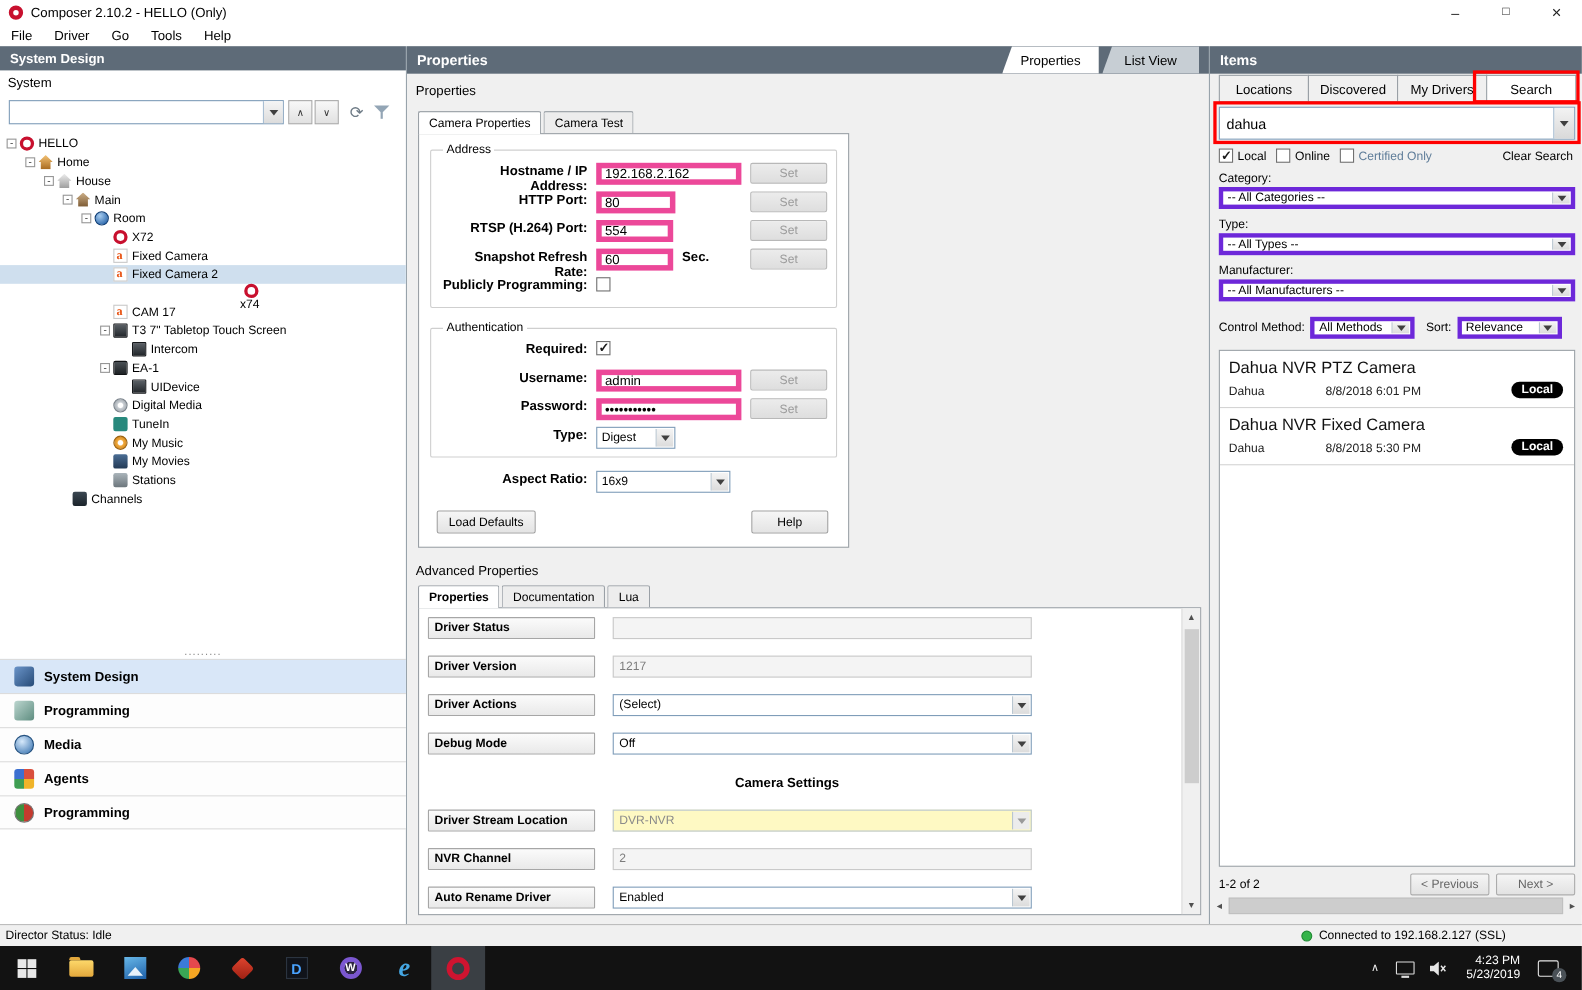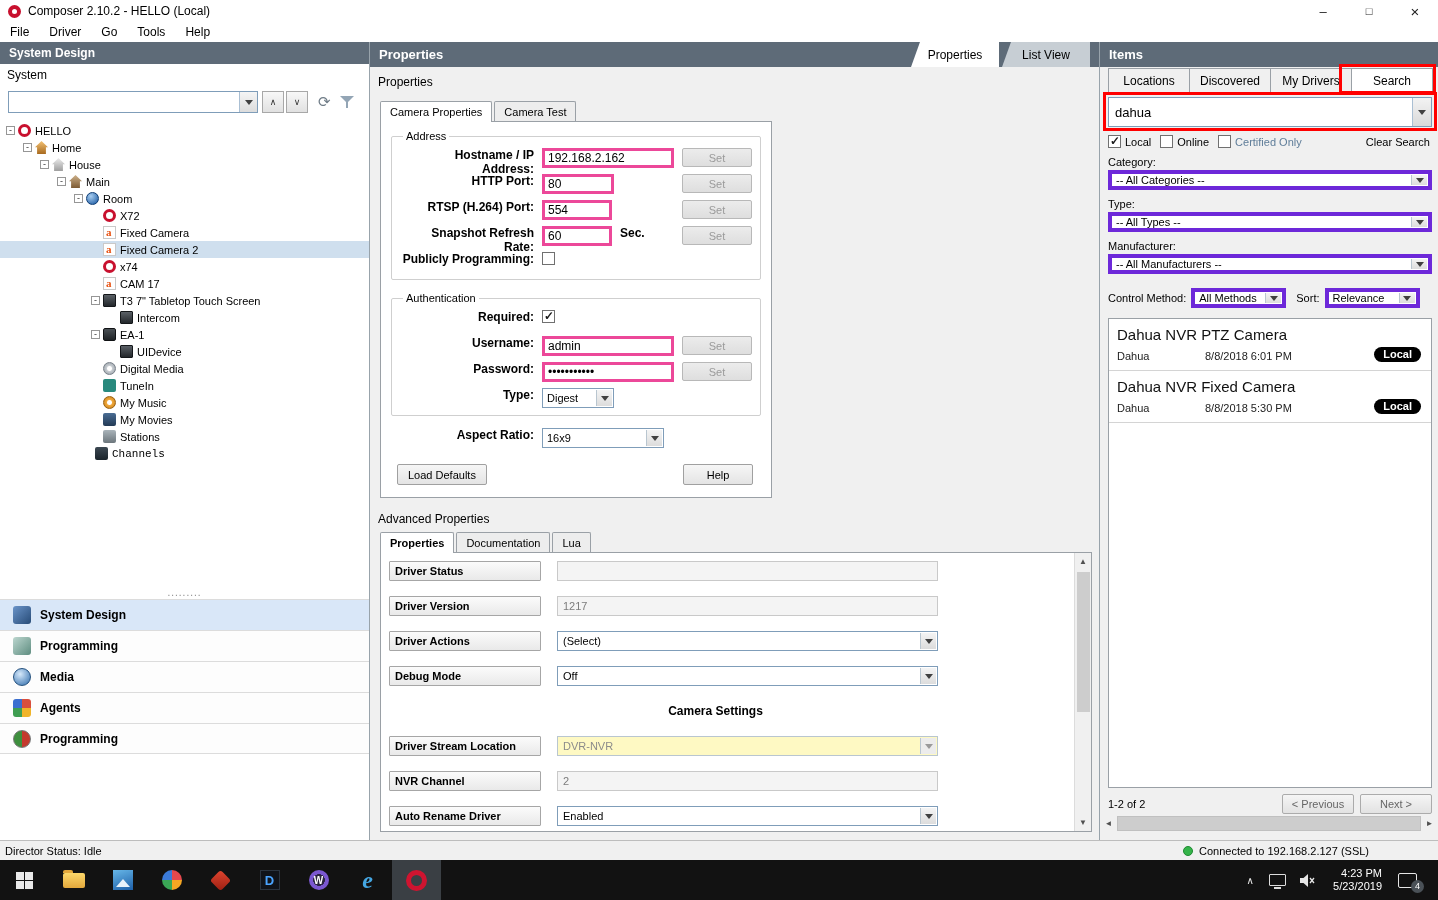--- a/index.html
+++ b/index.html
@@ -85,21 +85,21 @@
   .plabel{margin:8px 0 0 8px;font-size:12px}
   .ctabstrip{display:flex;margin:12px 0 -1px 10px;position:relative;z-index:2}
   .ctab{height:20px;padding:0 9px;background:#ededed;border:1px solid #9aa0a6;border-bottom:none;border-radius:2px 2px 0 0;display:flex;align-items:center;font-size:11px;margin-right:2px}
   .ctab.active{background:#fff;height:21px;font-weight:normal}
   .ctab.bold.active{font-weight:bold}
   .tabpage{margin-left:10px;width:392px;height:377px;background:#fff;border:1px solid #9aa0a6;position:relative;z-index:1}
   fieldset.gbox{margin:8px 10px 0;padding:0 8px 7px;border:1px solid #cfcfcf;border-radius:2px}
   fieldset.gbox legend{font-size:11px;padding:0 3px;margin-left:3px}
   .frow{display:flex;align-items:flex-start;margin-top:6px;height:20px}
   .flbl{width:134px;text-align:right;margin-right:8px;font-weight:bold;font-size:12px;flex:none}
-  .tin{height:20px;border:3px solid #ec4899;font:12px "Liberation Sans",sans-serif;padding:0 3px}
+  .tin{height:20px;border:5px solid #ec4899;font:12px "Liberation Sans",sans-serif;padding:0 3px}
   .w132{width:132px}.w72{width:72px}.w70{width:70px}
   .sec{font-weight:bold;font-size:12px;margin-left:8px}
   .setbtn{width:70px;height:19px;margin-left:auto;background:linear-gradient(#ececec,#dedede);border:1px solid #b8b8b8;border-radius:2px;color:#9b9b9b;font-size:11px;font-family:inherit}
   .cb{width:13px;height:13px;background:#fff;border:1px solid #707070;flex:none;position:relative}
   .cb.checked::after{content:"✓";position:absolute;left:1px;top:-2px;font-size:12px;font-weight:bold;color:#1a1a1a}
   .sel{height:20px;background:#fff;border:1px solid #7f9db9;position:relative;display:flex;align-items:center;font-size:11px;padding:0 28px 0 4px}
   .arr{position:absolute;right:1px;top:1px;bottom:1px;width:16px;background:linear-gradient(#f4f4f4,#dcdcdc);border-left:1px solid #b9c6d0;display:flex;align-items:center;justify-content:center}
   .arr::after{content:"";border:4px solid transparent;border-top:5px solid #404040;transform:translateY(2px)}
   .w122{width:122px}
   .aspectrow{margin:12px 0 0 19px}
@@ -193,21 +193,21 @@
   #annoTab{left:1339px;top:64px;width:97px;height:30px}
   #annoInput{left:1103px;top:92px;width:334px;height:39px}
 </style>
 </head>
 <body>
 
 <div class="app">
 
   <div class="titlebar">
     <span class="c4logo"></span>
-    <span class="title">Composer 2.10.2 - HELLO (Local)</span>
+    <span class="title">Composer 2.10.2 - HELLO (Only)</span>
     <div class="winbtns">
       <span class="winbtn min"></span>
       <span class="winbtn max"></span>
       <span class="winbtn cls"></span>
     </div>
   </div>
 
   <div class="menubar">
     <span class="menu-item">File</span>
     <span class="menu-item">Driver</span>
@@ -267,21 +267,21 @@
         <div class="tree-row" style="padding-left: 91px;">
           <span class="leaf-gap"></span>
           <span class="ticon i-camera"></span>
           <span class="tlabel">Fixed Camera</span>
         </div>
         <div class="tree-row selected" style="padding-left: 91px;">
           <span class="leaf-gap"></span>
           <span class="ticon i-camera"></span>
           <span class="tlabel">Fixed Camera 2</span>
         </div>
-        <div class="tree-row" style="padding-left: 91px;">
+        <div class="tree-row" style="padding-left: 91px; flex-direction: column;">
           <span class="leaf-gap"></span>
           <span class="ticon i-control4"></span>
           <span class="tlabel">x74</span>
         </div>
         <div class="tree-row" style="padding-left: 91px;">
           <span class="leaf-gap"></span>
           <span class="ticon i-camera"></span>
           <span class="tlabel">CAM 17</span>
         </div>
         <div class="tree-row" style="padding-left: 91px;">
@@ -322,21 +322,21 @@
         <div class="tree-row" style="padding-left: 91px;">
           <span class="leaf-gap"></span>
           <span class="ticon i-my-movies"></span>
           <span class="tlabel">My Movies</span>
         </div>
         <div class="tree-row" style="padding-left: 91px;">
           <span class="leaf-gap"></span>
           <span class="ticon i-stations"></span>
           <span class="tlabel">Stations</span>
         </div>
-        <div class="tree-row" style="padding-left: 83px; font-family: Liberation Mono, monospace;">
+        <div class="tree-row" style="padding-left: 54px;">
           <span class="leaf-gap"></span>
           <span class="ticon i-channels"></span>
           <span class="tlabel">Channels</span>
         </div>
       </div>
     <div class="splitter"></div>
     <div class="nav">
       <div class="nav-item active">
         <span class="nicon n-system-design"></span>
         <span>System Design</span>

